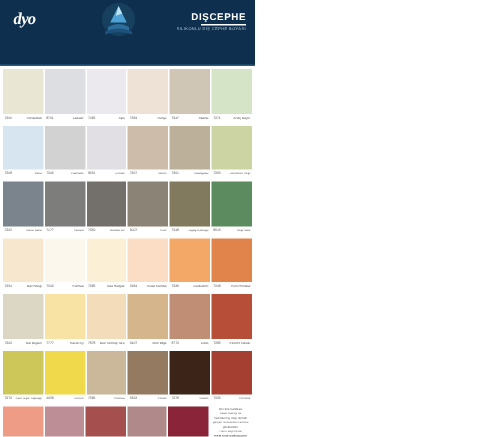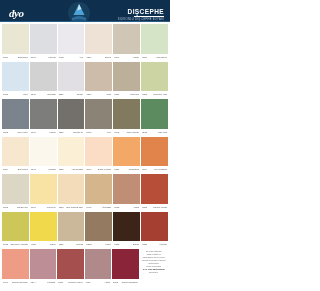--- a/index.html
+++ b/index.html
@@ -6,21 +6,21 @@
   html,body { width:170px; height:291px; }
   body {
     font-family:"Liberation Sans", sans-serif;
     background:#ffffff;
     overflow:hidden;
   }
 
   
   #header {
     position:relative;
-    width:170px; height:22px;
+    width:170px; height:44px;
     background:#0f2f4f;
     display:flex; align-items:center;
     overflow:hidden;
   }
   #header-accent {
     position:absolute; left:0; right:0; bottom:0;
     height:1px; background:#2a5d85;
   }
   #brand-logo {
     position:absolute; left:9px; top:7px;

